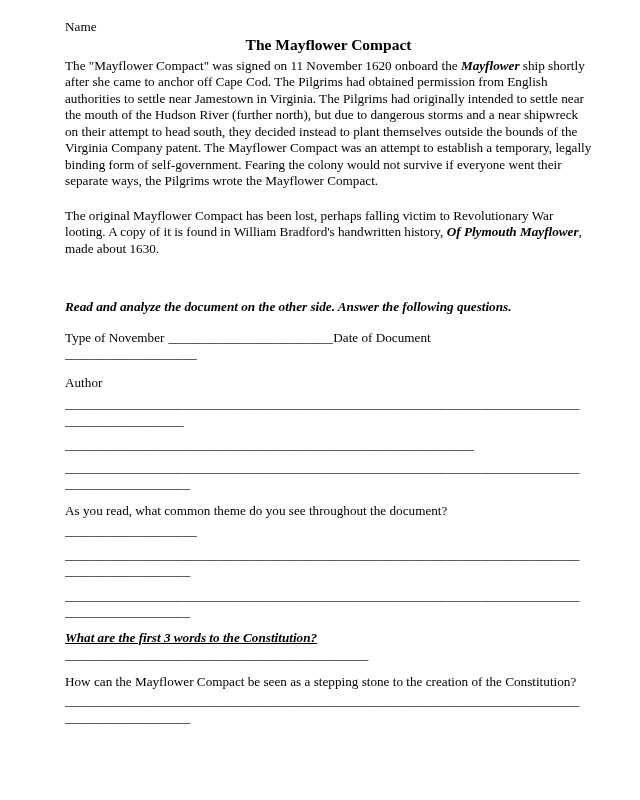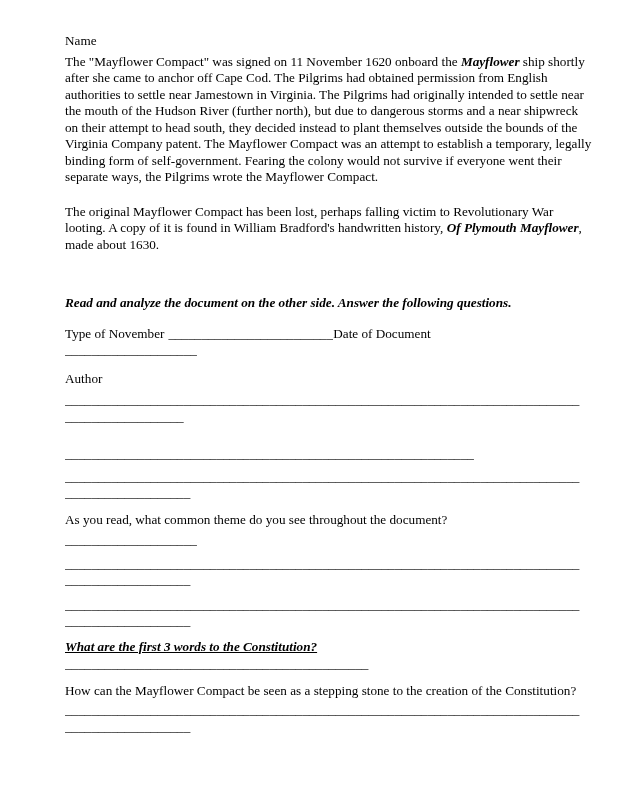--- a/index.html
+++ b/index.html
@@ -5,21 +5,21 @@
   * { margin: 0; padding: 0; box-sizing: border-box; }
   html, body { background: #ffffff; }
   .page {
     width: 640px;
     height: 800px;
     background: #ffffff;
     color: #000000;
     font-family: "Liberation Serif", "DejaVu Serif", serif;
     font-size: 13.2px;
     line-height: 16.5px;
-    padding: 33px 48px 10px 65px;
+    padding: 19px 48px 10px 65px;
     overflow: hidden;
   }
   em { font-style: italic; font-weight: bold; }
   .title {
     text-align: center;
     font-weight: bold;
     font-size: 15.5px;
     line-height: 18px;
   }
   .para.p1 { margin-top: 4px; }
@@ -40,35 +40,36 @@
     white-space: nowrap;
     overflow: hidden;
     letter-spacing: 0;
   }
   .q { margin-top: 10px; }
   .q.author-label { margin-top: 12px; }
   .q.q-why { margin-top: 9px; }
   .q.q-first3 { margin-top: 9px; font-weight: bold; font-style: italic; text-decoration: underline; }
   .q.q-stepping { white-space: nowrap; }
   .group.g-author { margin-top: 5px; }
-  .group.g-why1 { margin-top: 21px; }
+  .group.g-why1 { margin-top: 8px; }
   .group.g-why2 { margin-top: 6px; }
   .group.g-theme1 { margin-top: 4px; }
   .group.g-theme2 { margin-top: 7px; }
   .group.g-theme3 { margin-top: 8px; }
   .blank.b-first3 { margin-top: 1px; }
   .group.g-stepping { margin-top: 3px; }
 </style>
 </head>
 <body>
 
 <div class="page">
 
   <div class="name-label">Name</div>
 
+  <div class="title">The Mayflower Compact</div>
 
   <div class="para p1"><span>The "Mayflower Compact" was signed on 11 November 1620 onboard the </span><em>Mayflower</em><span> ship shortly after she came to anchor off Cape Cod.  The Pilgrims had obtained permission from English authorities to settle near Jamestown in Virginia.  The Pilgrims had originally intended to settle near the mouth of the Hudson River (further north), but due to dangerous storms and a near shipwreck on their attempt to head south, they decided instead to plant themselves outside the bounds of the Virginia Company patent.  The Mayflower Compact was an attempt to establish a temporary, legally binding form of self-government. Fearing the colony would not survive if everyone went their separate ways, the Pilgrims wrote the Mayflower Compact.</span></div>
 
   <div class="para p2"><span>The original Mayflower Compact has been lost, perhaps falling victim to Revolutionary War looting. A copy of it is found in William Bradford's handwritten history, </span><em>Of Plymouth Mayflower</em><span>, made about 1630.</span></div>
 
   <div class="instructions">Read and analyze the document on the other side.  Answer the following questions.</div>
 
   <div class="type-date-row">
     <span class="label">Type of November</span>
     <span class="blank inline-blank">_________________________</span>

